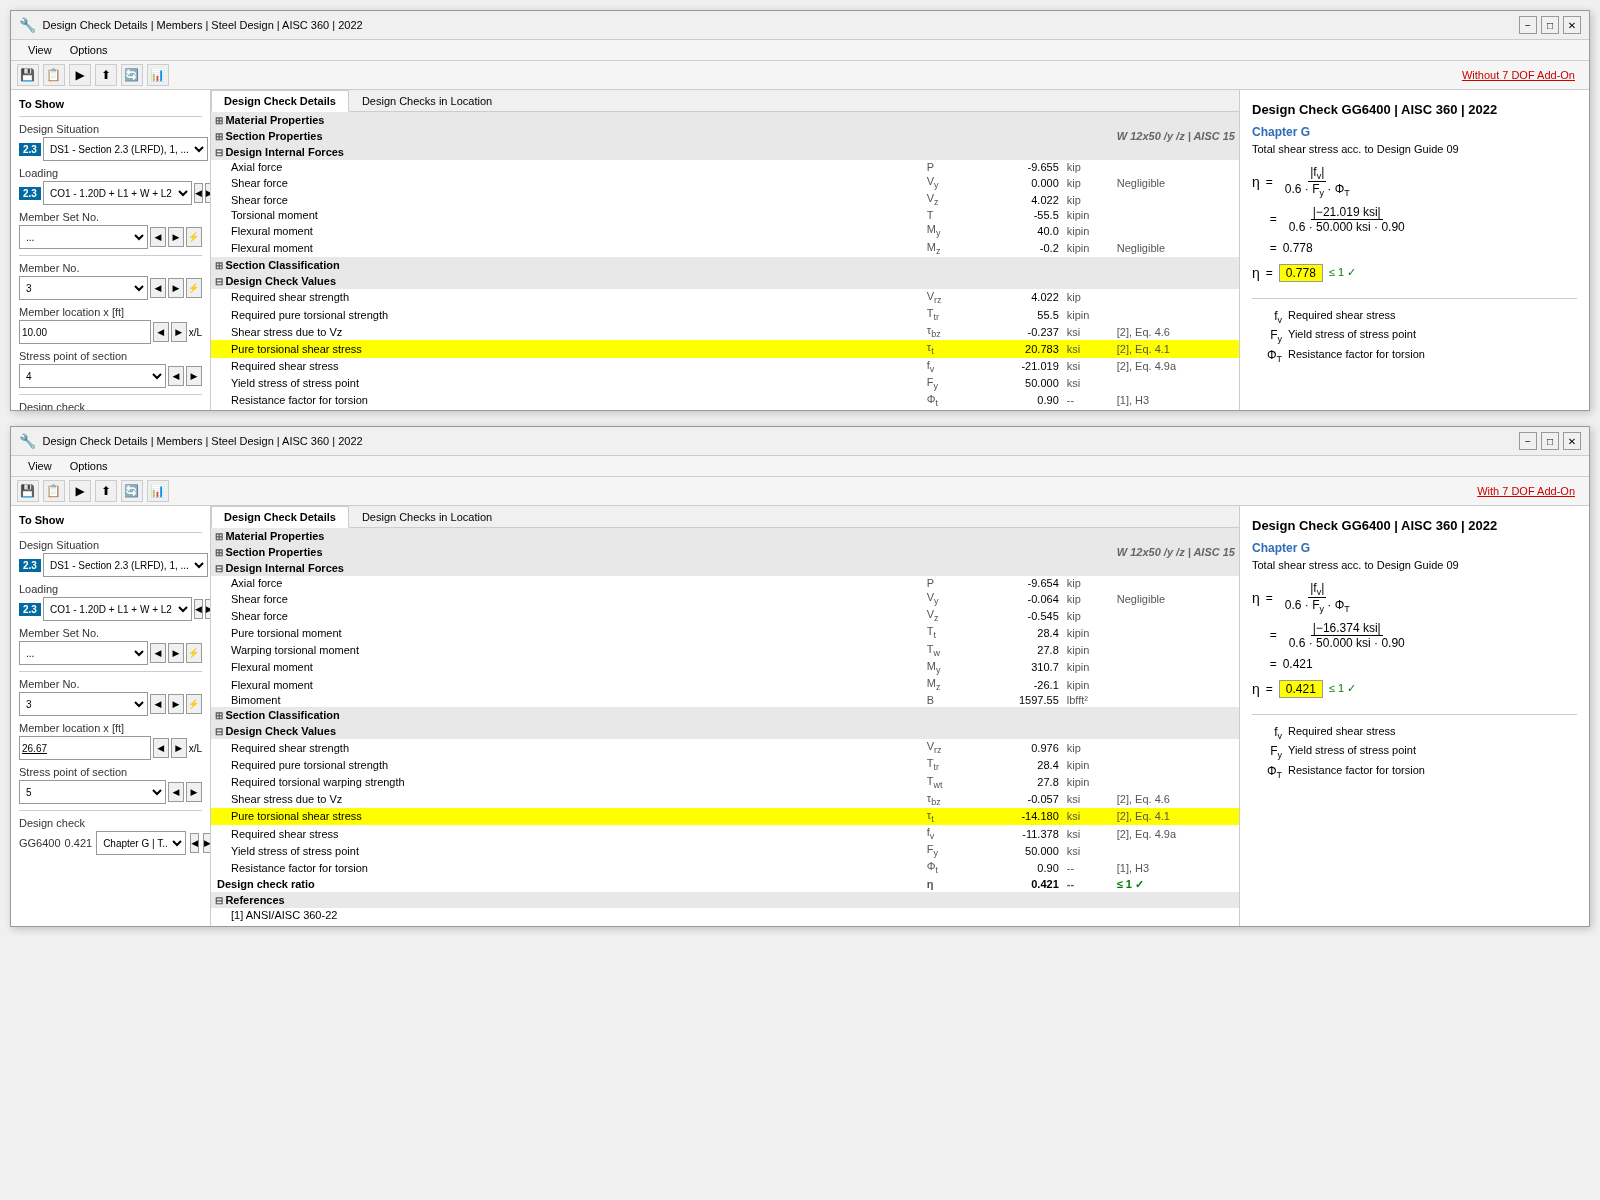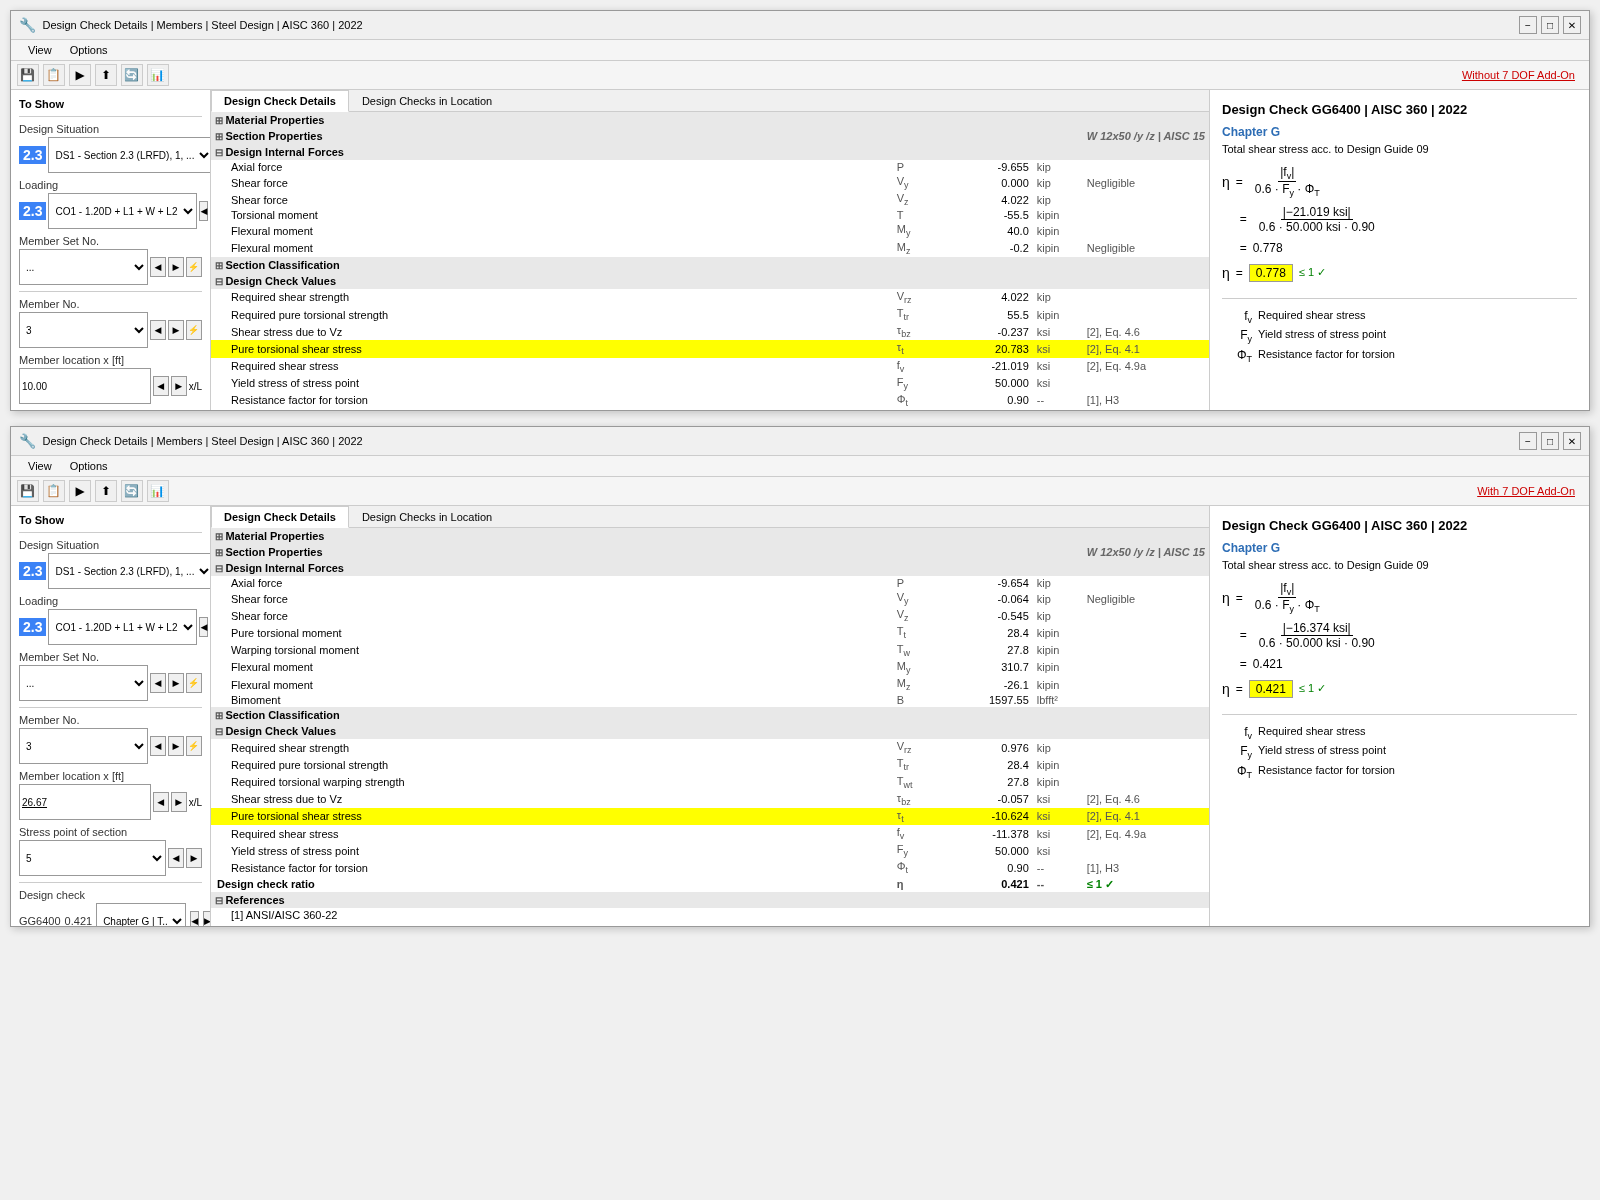--- a/index.html
+++ b/index.html
@@ -18,24 +18,24 @@
     .addon-link { margin-left: auto; color: #cc0000; font-size: 11px; text-decoration: underline; cursor: pointer; padding-right: 8px; }
     
     .content-area { display: flex; height: 320px; }
     
     
     .left-panel { width: 200px; border-right: 1px solid #ccc; padding: 8px; background: #fff; overflow-y: auto; flex-shrink: 0; }
     .panel-section-title { font-weight: bold; font-size: 11px; margin-bottom: 4px; }
     .field-row { margin-bottom: 6px; }
     .field-label { font-size: 11px; color: #333; margin-bottom: 2px; }
     .field-control { display: flex; align-items: center; gap: 2px; }
-    .dropdown { height: 36px; font-size: 10px; border: 1px solid #999; background: #fff; flex: 1; padding: 0 2px; }
+    .dropdown { height: 24px; font-size: 10px; border: 1px solid #999; background: #fff; flex: 1; padding: 0 2px; }
     .nav-btn { width: 16px; height: 20px; border: 1px solid #999; background: #f0f0f0; cursor: pointer; font-size: 9px; display: flex; align-items: center; justify-content: center; }
     .refresh-btn { width: 16px; height: 20px; border: 1px solid #999; background: #f0f0f0; cursor: pointer; font-size: 9px; }
-    .blue-badge { background: #3b82f6; color: #fff; font-size: 14px; font-weight: bold; padding: 1px 4px; }
+    .blue-badge { background: #0369a1; color: #fff; font-size: 10px; font-weight: bold; padding: 1px 4px; }
     .separator { height: 1px; background: #ccc; margin: 6px 0; }
     .design-check-row { display: flex; align-items: center; gap: 4px; }
     .check-value { color: #333; font-size: 11px; }
     
     
     .middle-panel { flex: 1; overflow: auto; padding: 0; background: #fff; }
     .tabs { display: flex; border-bottom: 1px solid #ccc; background: #f0f0f0; }
     .tab { padding: 4px 12px; font-size: 11px; cursor: pointer; border: 1px solid transparent; border-bottom: none; }
     .tab.active { background: #fff; border: 1px solid #ccc; border-bottom: 1px solid #fff; margin-bottom: -1px; font-weight: bold; }
     
@@ -45,21 +45,21 @@
     .tree-row-section td { padding: 2px 4px; }
     .expand-icon { color: #555; font-size: 10px; cursor: pointer; margin-right: 2px; }
     .indent1 { padding-left: 20px !important; }
     .col-symbol { width: 60px; text-align: left; color: #555; }
     .col-value { width: 80px; text-align: right; color: #000; }
     .col-unit { width: 50px; color: #555; }
     .col-ref { width: 100px; color: #555; }
     .section-header-right { text-align: right; color: #666; font-style: italic; }
     
     
-    .right-panel { width: 380px; border-left: 1px solid #ccc; padding: 12px; background: #fff; overflow-y: auto; flex-shrink: 0; }
+    .right-panel { width: 350px; border-left: 1px solid #ccc; padding: 12px; background: #fff; overflow-y: auto; flex-shrink: 0; }
     .right-panel h3 { font-size: 13px; font-weight: bold; margin-bottom: 8px; }
     .right-panel h4 { font-size: 12px; font-weight: bold; margin-bottom: 4px; color: #2d6db5; }
     .formula-block { margin: 8px 0; }
     .formula-row { display: flex; align-items: center; gap: 6px; margin-bottom: 6px; font-size: 12px; }
     .fraction { display: inline-flex; flex-direction: column; align-items: center; font-size: 12px; margin: 0 4px; text-align: center; }
     .fraction .numer { border-bottom: 1px solid #000; padding: 0 2px; }
     .fraction .denom { padding: 0 2px; }
     .highlight-box { background: #ffff00; border: 1px solid #999; padding: 1px 6px; }
     .legend-row { display: flex; align-items: flex-start; gap: 6px; margin-bottom: 3px; font-size: 11px; }
     .legend-symbol { width: 30px; text-align: right; font-size: 12px; }
@@ -614,21 +614,21 @@
         <tr>
               <td class="indent1">Shear stress due to Vz</td>
               <td class="col-symbol">τ<sub>bz</sub></td>
               <td class="col-value">-0.057</td>
               <td class="col-unit">ksi</td>
               <td class="col-ref">[2], Eq. 4.6</td>
             </tr>
         <tr style="background:#ffff00;">
               <td class="indent1">Pure torsional shear stress</td>
               <td class="col-symbol">τ<sub>t</sub></td>
-              <td class="col-value">-10.624</td>
+              <td class="col-value">-14.180</td>
               <td class="col-unit">ksi</td>
               <td class="col-ref">[2], Eq. 4.1</td>
             </tr>
         <tr>
               <td class="indent1">Required shear stress</td>
               <td class="col-symbol">f<sub>v</sub></td>
               <td class="col-value">-11.378</td>
               <td class="col-unit">ksi</td>
               <td class="col-ref">[2], Eq. 4.9a</td>
             </tr>

